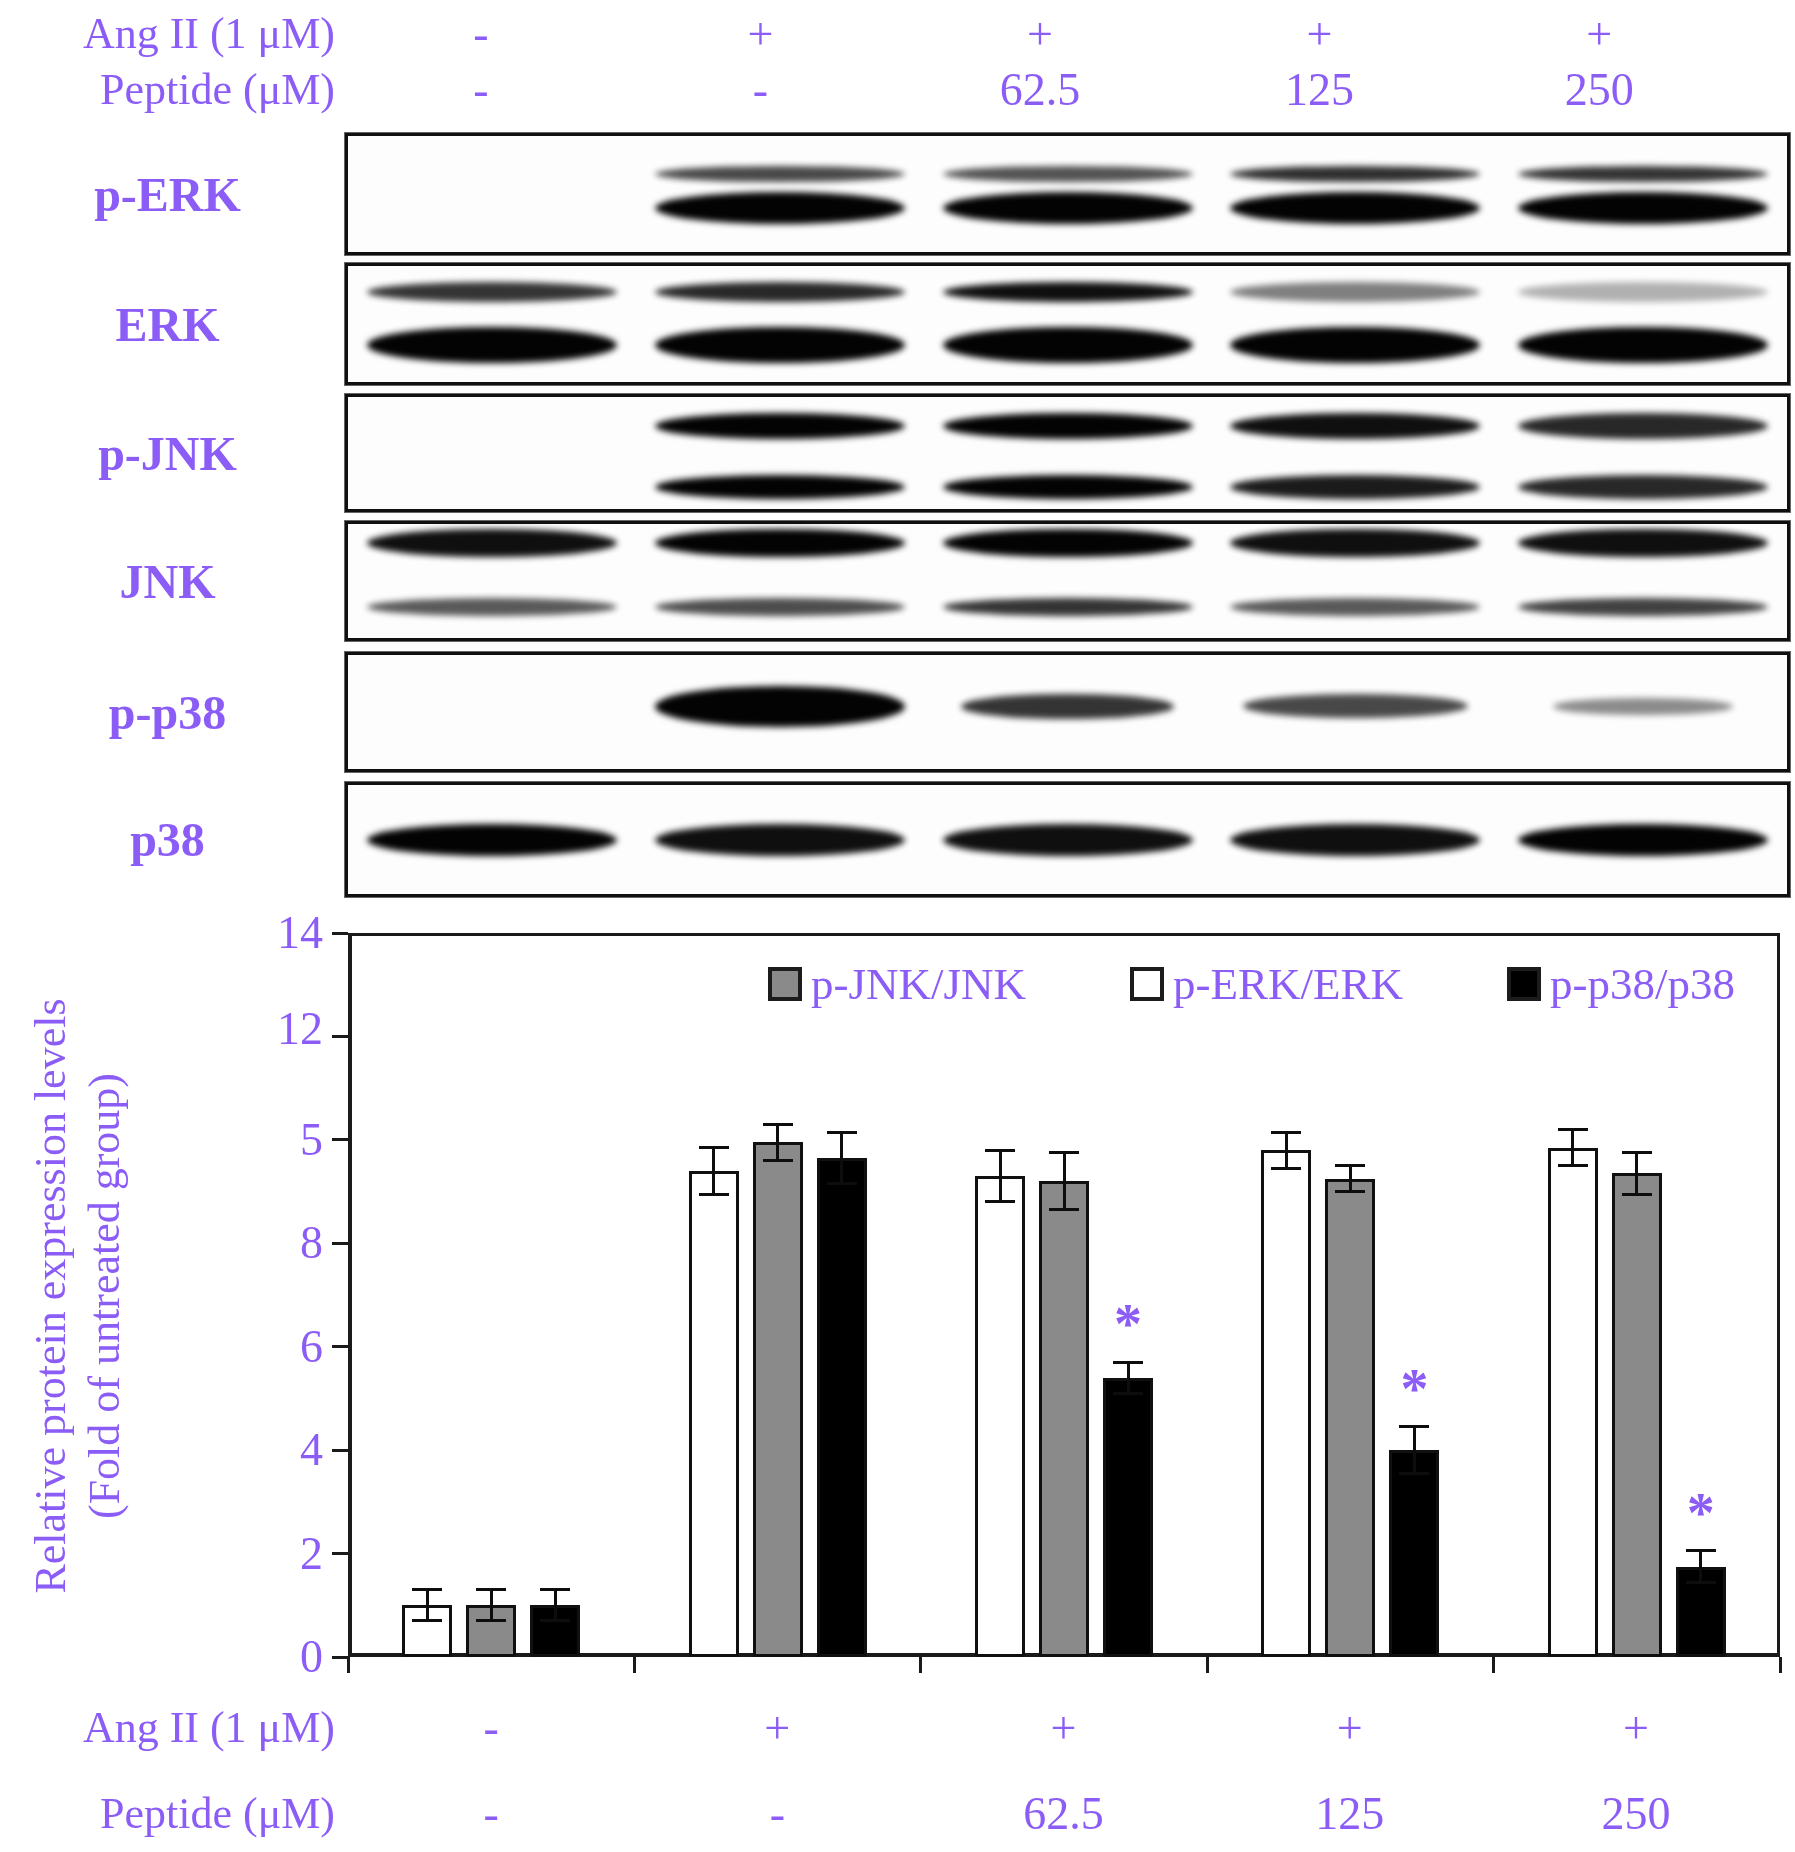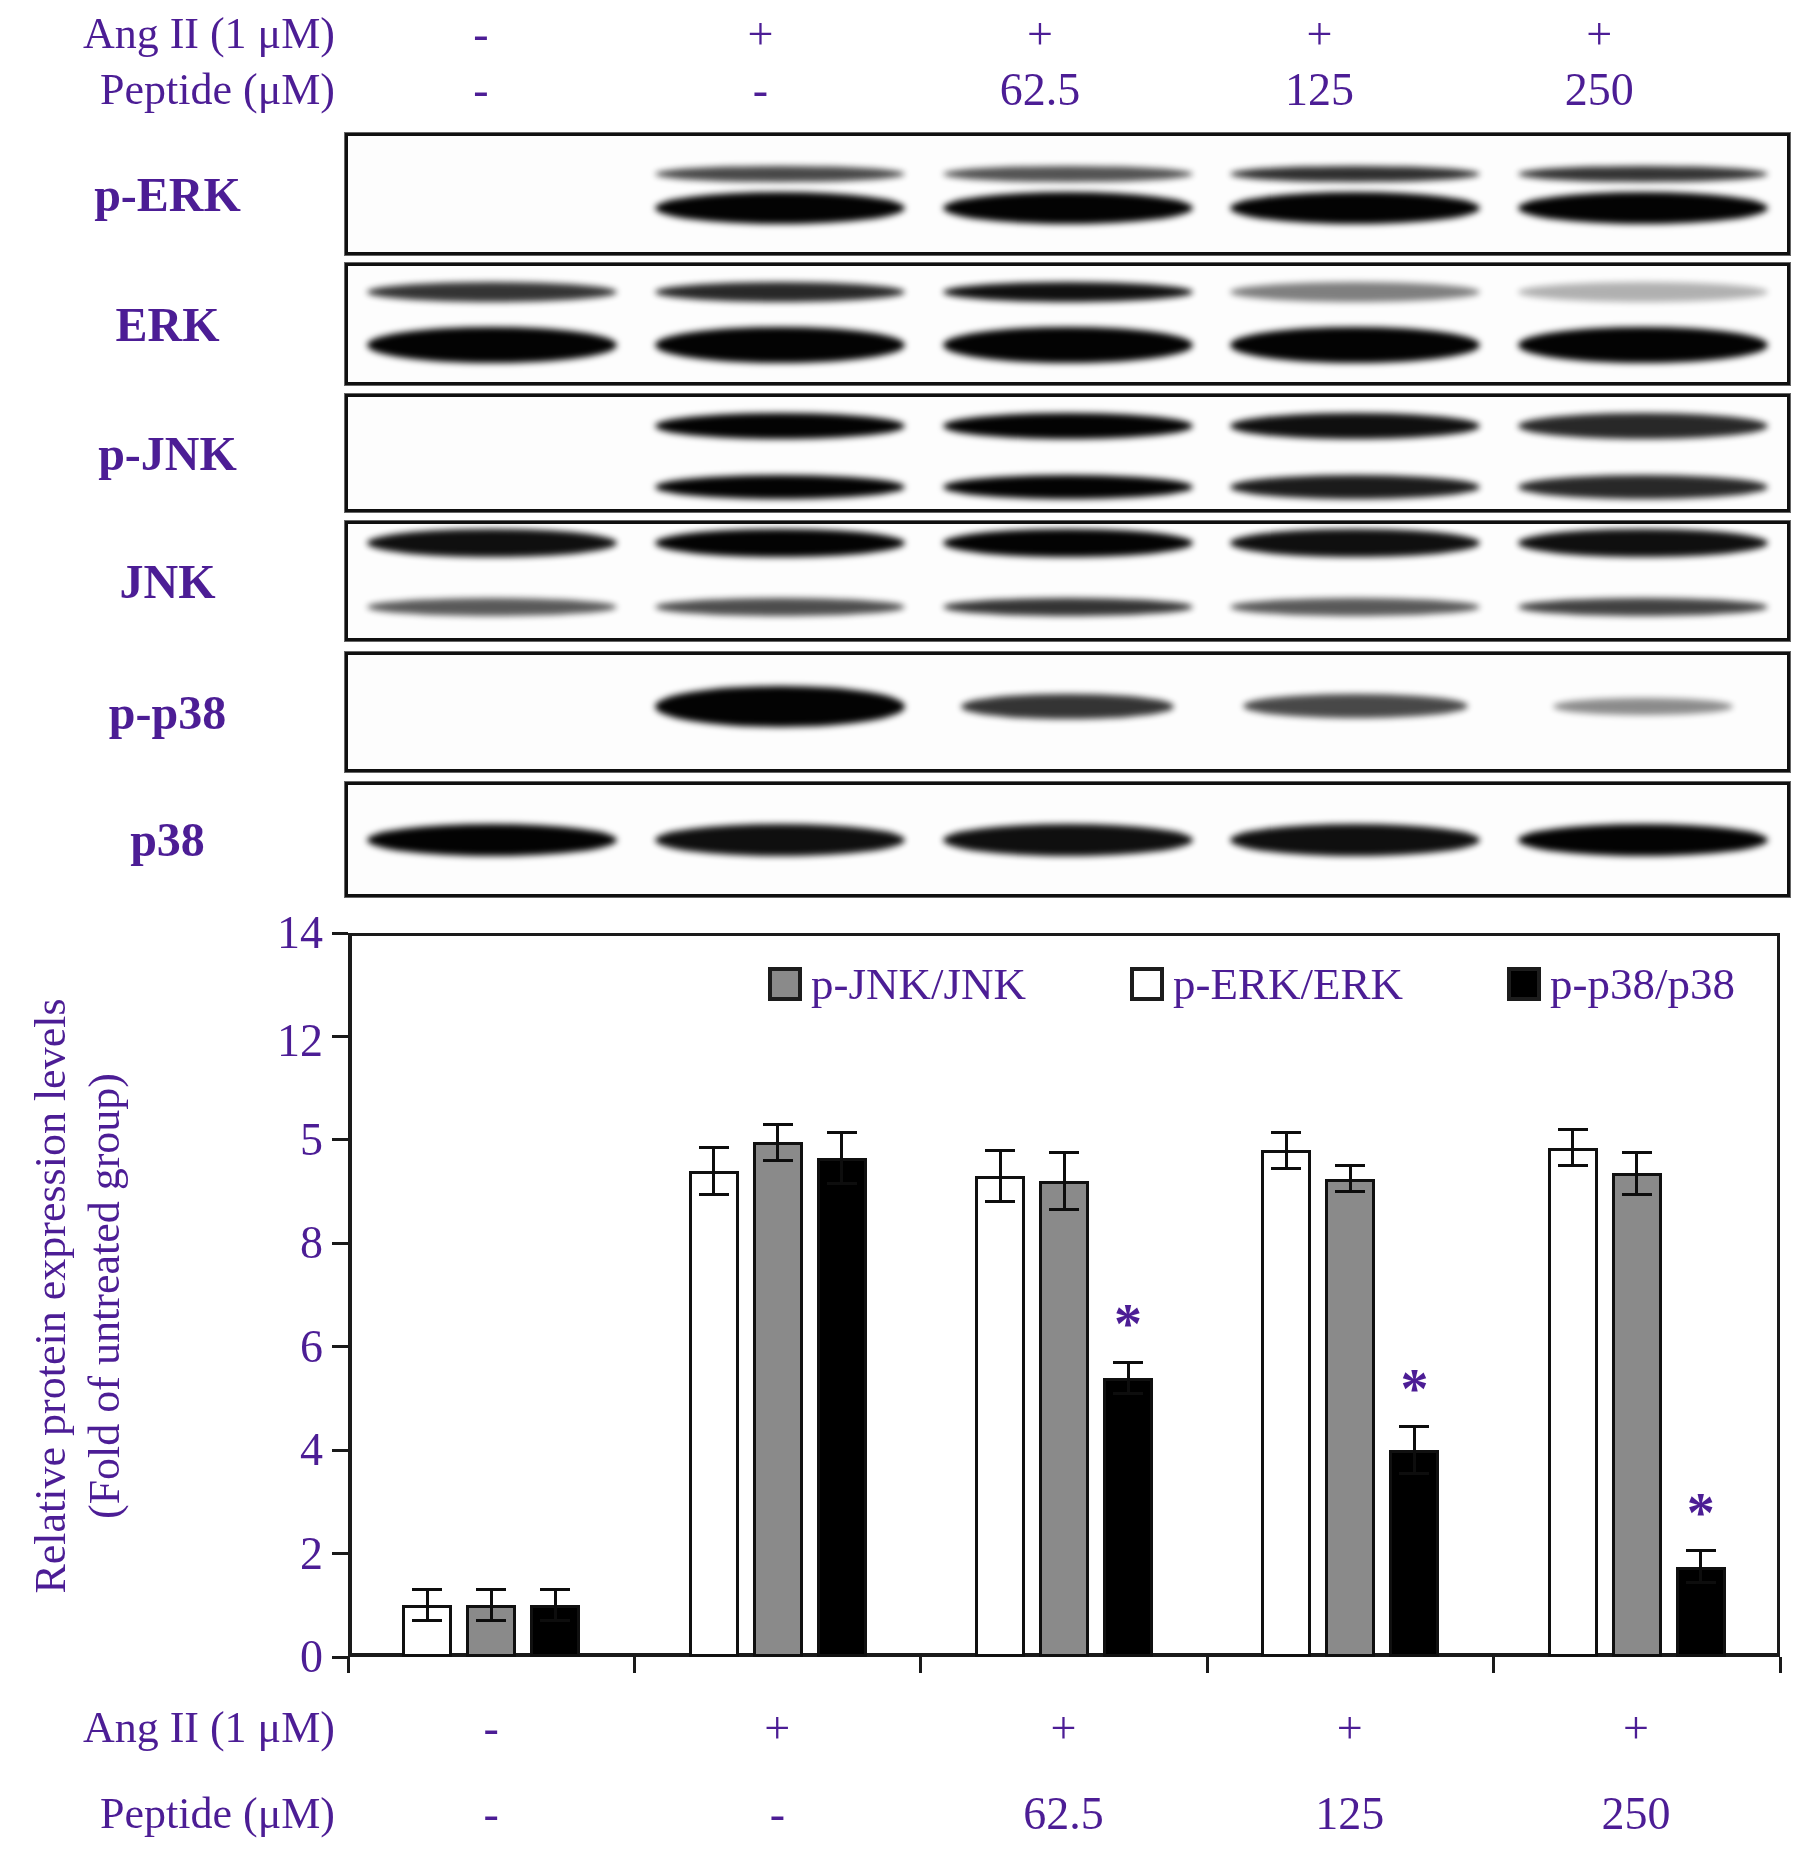--- a/index.html
+++ b/index.html
@@ -1,21 +1,21 @@
 <!DOCTYPE html>
 <html><head>
 <meta charset="utf-8">
 <style>
   html,body{margin:0;padding:0;background:#fff;}
   #figure{
     position:relative;
     width:1795px;height:1852px;
     background:#ffffff;
     font-family:"Liberation Serif","DejaVu Serif",serif;
-    color:#4c1d95;
+    color:#8b5cf6;
     overflow:hidden;
   }
   .treat-row{position:absolute;left:0;width:1795px;}
   .treat-label{
     position:absolute;left:0;width:335px;text-align:right;
     font-size:44px;line-height:56px;white-space:nowrap;
   }
   .treat-values{position:absolute;display:flex;}
   .treat-cell{
     flex:1 1 0;text-align:center;font-size:46px;line-height:56px;
@@ -168,21 +168,21 @@
       <div class="ytick-label" style="top: 593.571px;">2</div>
       <div class="ytick" style="top: 515.643px;"></div>
       <div class="ytick-label" style="top: 490.143px;">4</div>
       <div class="ytick" style="top: 412.214px;"></div>
       <div class="ytick-label" style="top: 386.714px;">6</div>
       <div class="ytick" style="top: 308.786px;"></div>
       <div class="ytick-label" style="top: 283.286px;">8</div>
       <div class="ytick" style="top: 205.357px;"></div>
       <div class="ytick-label" style="top: 179.857px;">5</div>
       <div class="ytick" style="top: 101.929px;"></div>
-      <div class="ytick-label" style="top: 81px;">12</div>
+      <div class="ytick-label" style="top: 69px;">12</div>
       <div class="ytick" style="top: -1.5px;"></div>
       <div class="ytick-label" style="top: -27px;">14</div>
       <div class="xtick" style="left: -1.5px;"></div>
       <div class="xtick" style="left: 284.9px;"></div>
       <div class="xtick" style="left: 571.3px;"></div>
       <div class="xtick" style="left: 857.7px;"></div>
       <div class="xtick" style="left: 1144.1px;"></div>
       <div class="xtick" style="left: 1430.5px;"></div>
       <div class="bar" style="left: 54.2px; top: 672.286px; width: 50px; height: 51.7143px; background: rgb(255, 255, 255); border: 3px solid rgb(16, 16, 16);"></div>
       <div class="err-line" style="left: 77.7px; top: 656.771px; height: 31.0286px;"></div>

